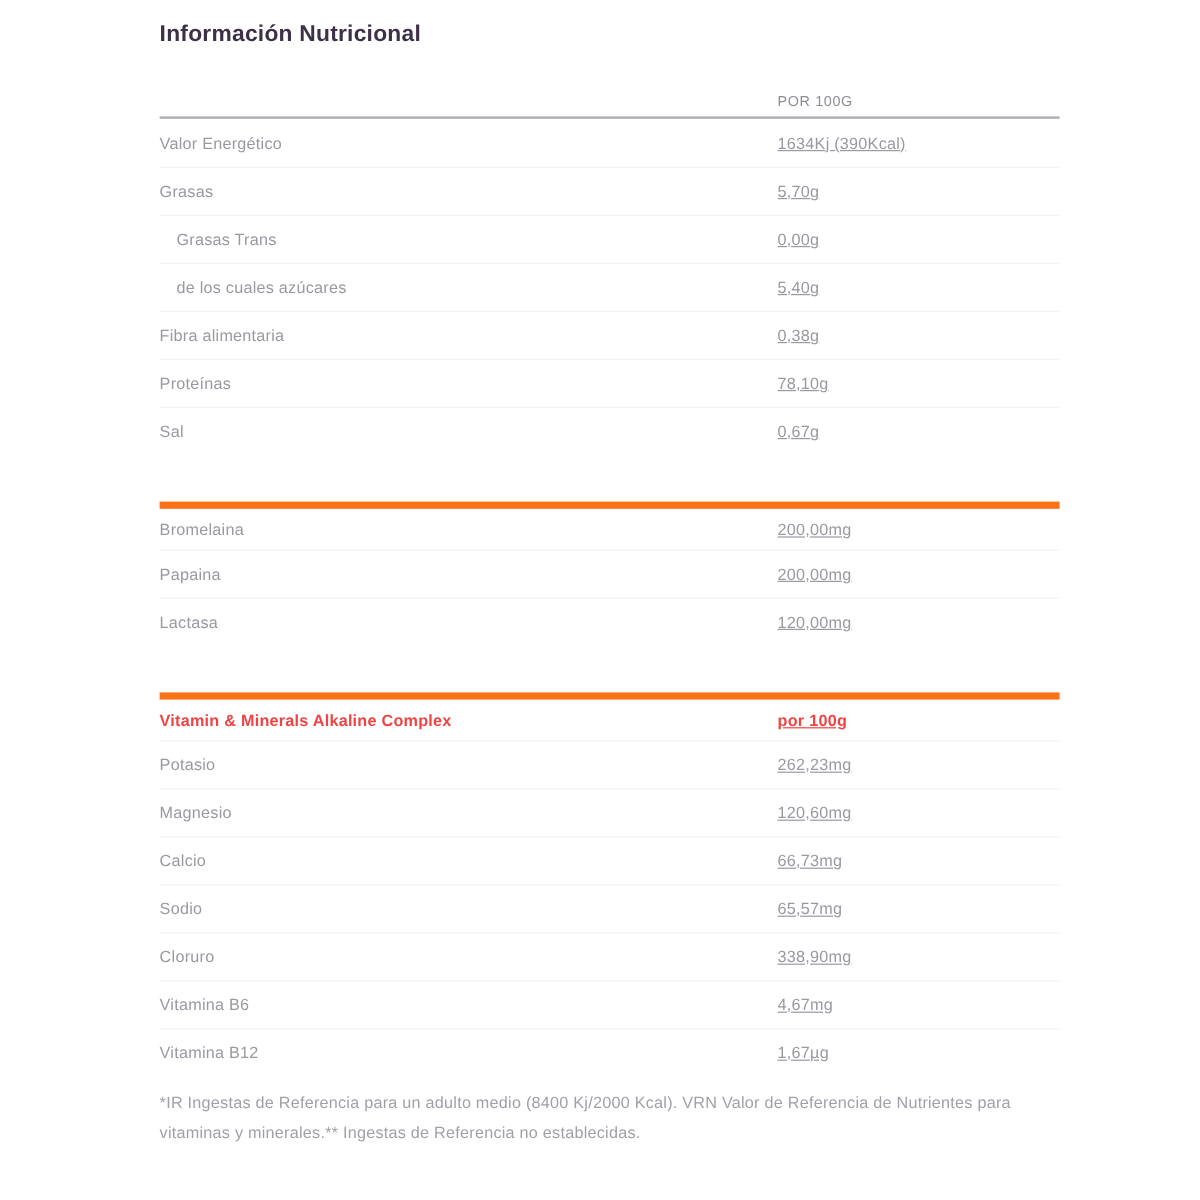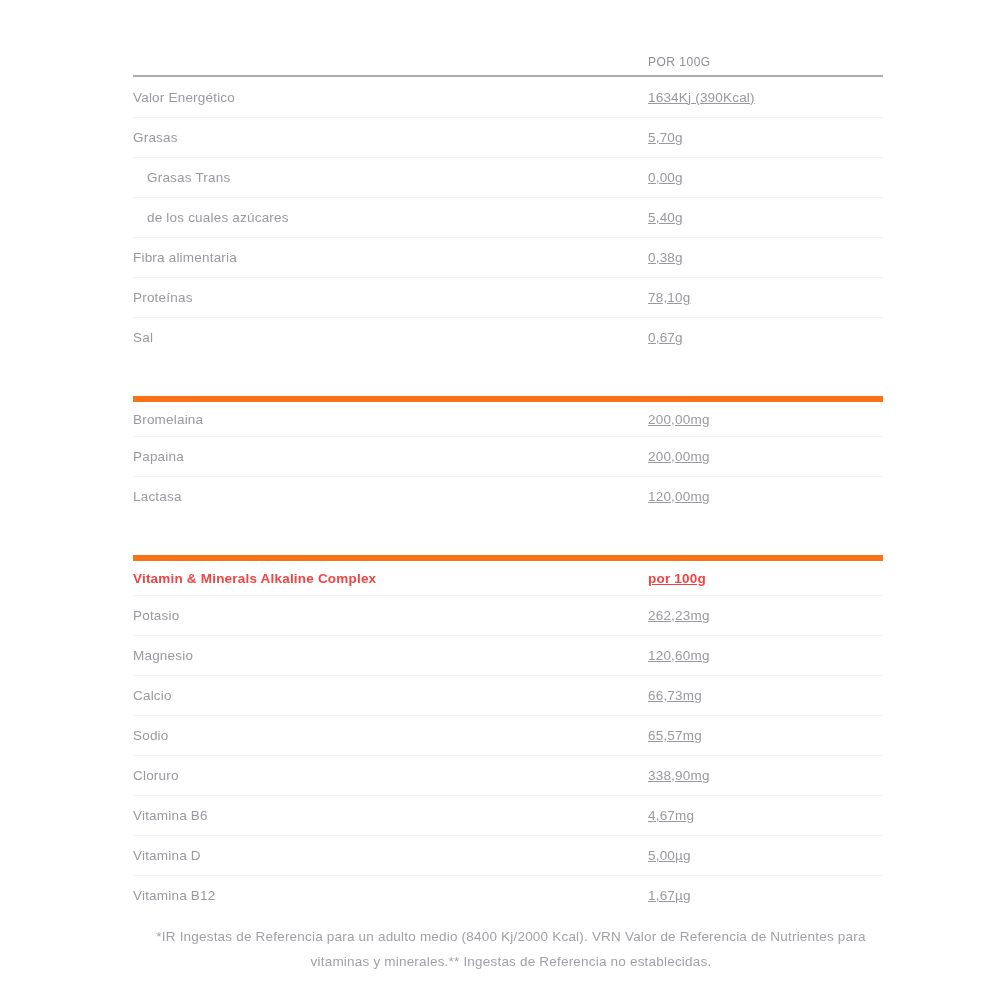--- a/index.html
+++ b/index.html
@@ -55,27 +55,27 @@
     font-weight: bold;
     color: #ef4444;
   }
   .footnote {
     margin-top: 10px;
     width: 756px;
     font-size: 13.5px;
     line-height: 1.85;
     letter-spacing: 0.2px;
     color: #a29fa7;
-    text-align: center;
   }
 </style>
 </head>
 <body>
 
 <div class="panel">
+  <h1 class="title">Información Nutricional</h1>
 
   <div class="table">
     <div class="thead">
       <div class="col-label"></div>
       <div class="col-value">POR 100G</div>
     </div>
     <div class="tbody" id="rows">
         <div class="row">
           <div class="cell label">Valor Energético</div>
           <div class="cell value">1634Kj (390Kcal)</div>
@@ -138,24 +138,20 @@
         </div>
         <div class="row">
           <div class="cell label">Cloruro</div>
           <div class="cell value">338,90mg</div>
         </div>
         <div class="row">
           <div class="cell label">Vitamina B6</div>
           <div class="cell value">4,67mg</div>
         </div>
         <div class="row">
-          <div class="cell label">Vitamina D</div>
-          <div class="cell value">5,00µg</div>
-        </div>
-        <div class="row">
           <div class="cell label">Vitamina B12</div>
           <div class="cell value">1,67µg</div>
         </div>
       </div>
   </div>
 
   <p class="footnote">*IR Ingestas de Referencia para un adulto medio (8400 Kj/2000 Kcal). VRN Valor de Referencia de Nutrientes para vitaminas y minerales.** Ingestas de Referencia no establecidas.</p>
 </div>
 
 </body></html>

